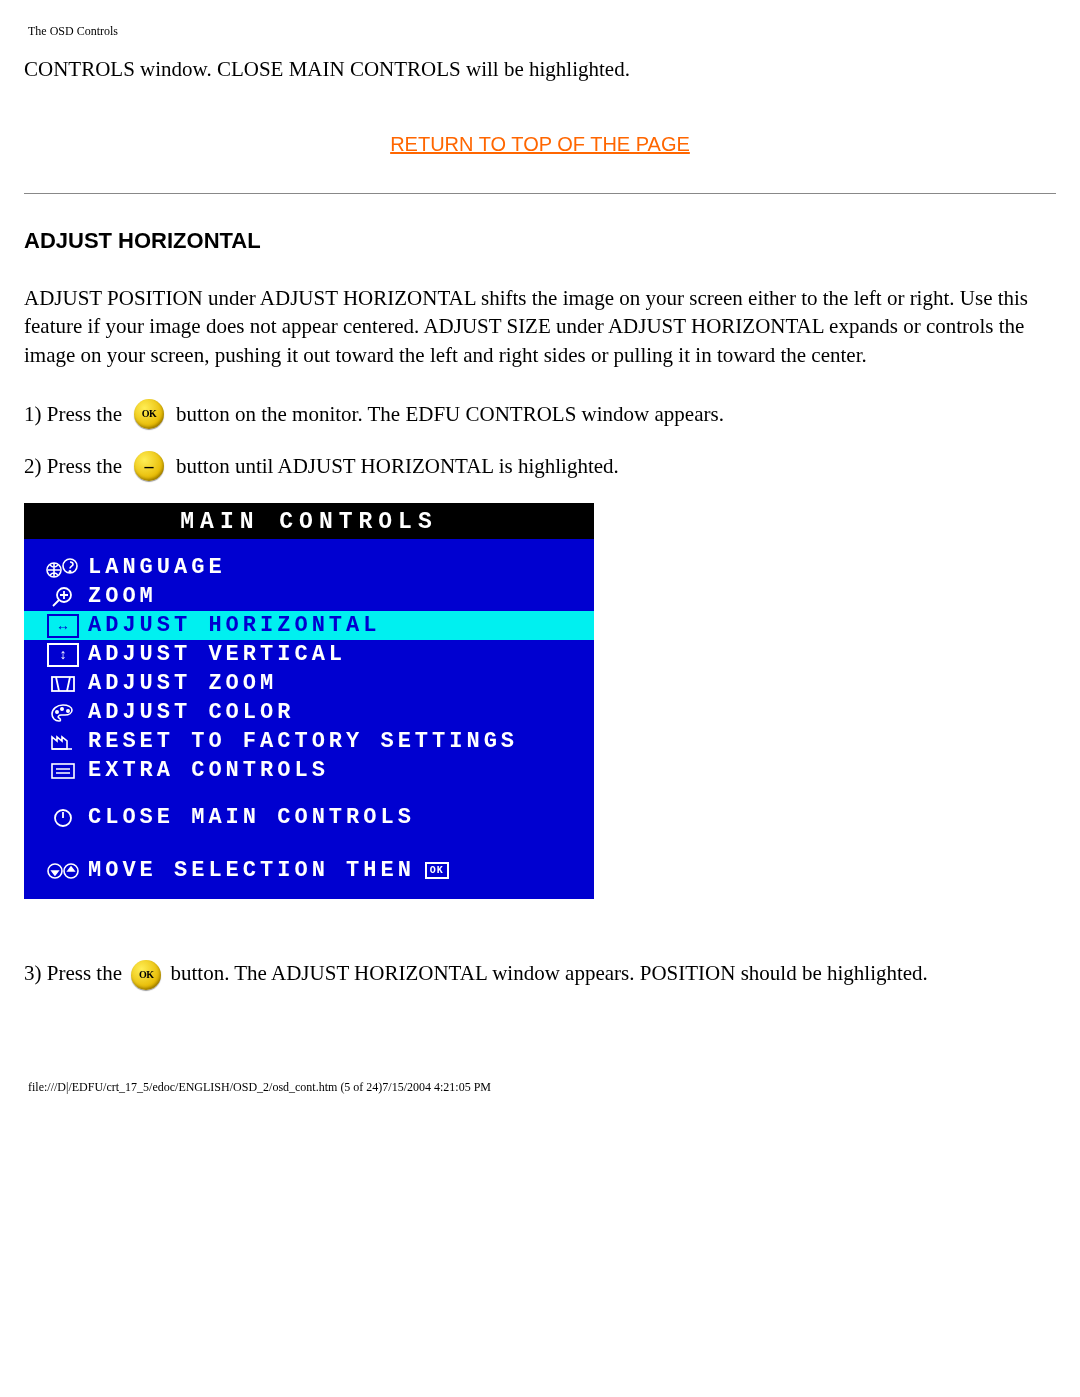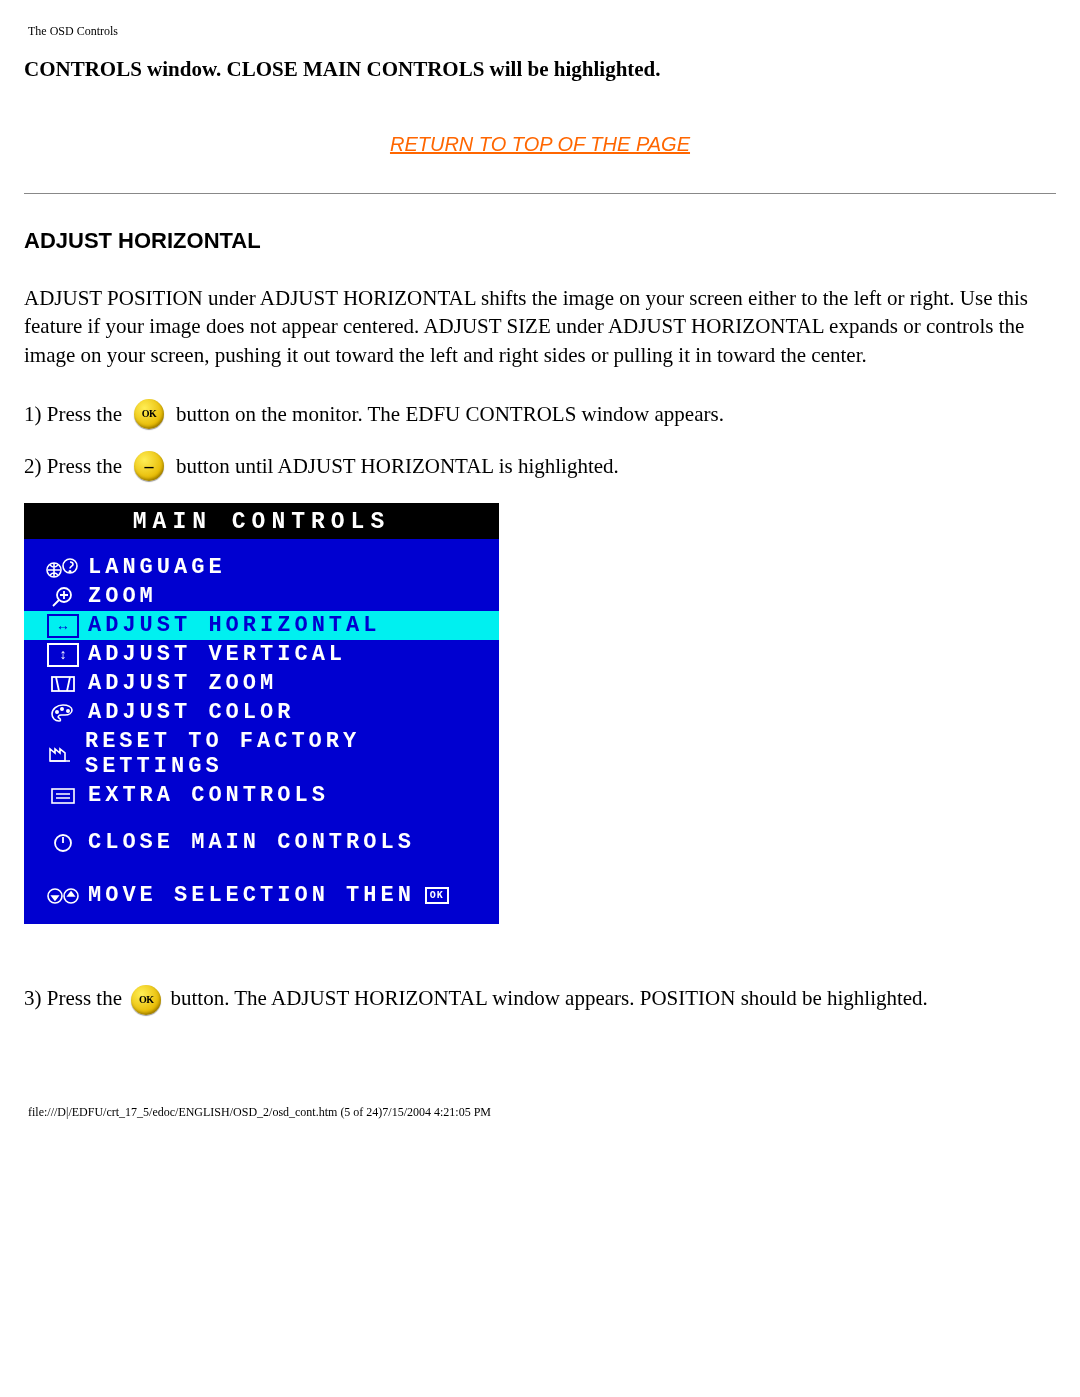--- a/index.html
+++ b/index.html
@@ -14,26 +14,24 @@
   .page {
     padding: 16px 24px;
   }
   .header-small {
     font-size: 12px;
     font-family: "Times New Roman", serif;
     padding: 8px 4px 10px 4px;
   }
   .top-para {
     margin: 8px 0 50px 0;
-    font-weight: bold;
   }
   .center-link {
     text-align: center;
     margin: 40px 0 36px 0;
-    font-style: italic;
   }
   .center-link a {
     color: #ff6600;
     font-family: Arial, Helvetica, sans-serif;
     font-size: 20px;
     text-decoration: underline;
   }
   hr {
     border: none;
     border-top: 1px solid #888;
@@ -71,21 +69,21 @@
     margin: 0 4px;
     font-size: 11px;
     font-weight: bold;
     color: #000;
     vertical-align: middle;
   }
   .icon-btn.ok::before { content: "OK"; font-size:10px; letter-spacing:-0.5px; }
   .icon-btn.minus::before { content: "–"; font-size:18px; font-weight:bold; }
 
   .osd-panel {
-    width: 475px;
+    width: 570px;
     margin: 12px 0 60px 0;
     font-family: "Courier New", monospace;
     font-weight: bold;
     color: #fff;
     background: #0000d0;
   }
   .osd-title {
     background: #000;
     color: #fff;
     text-align: center;

